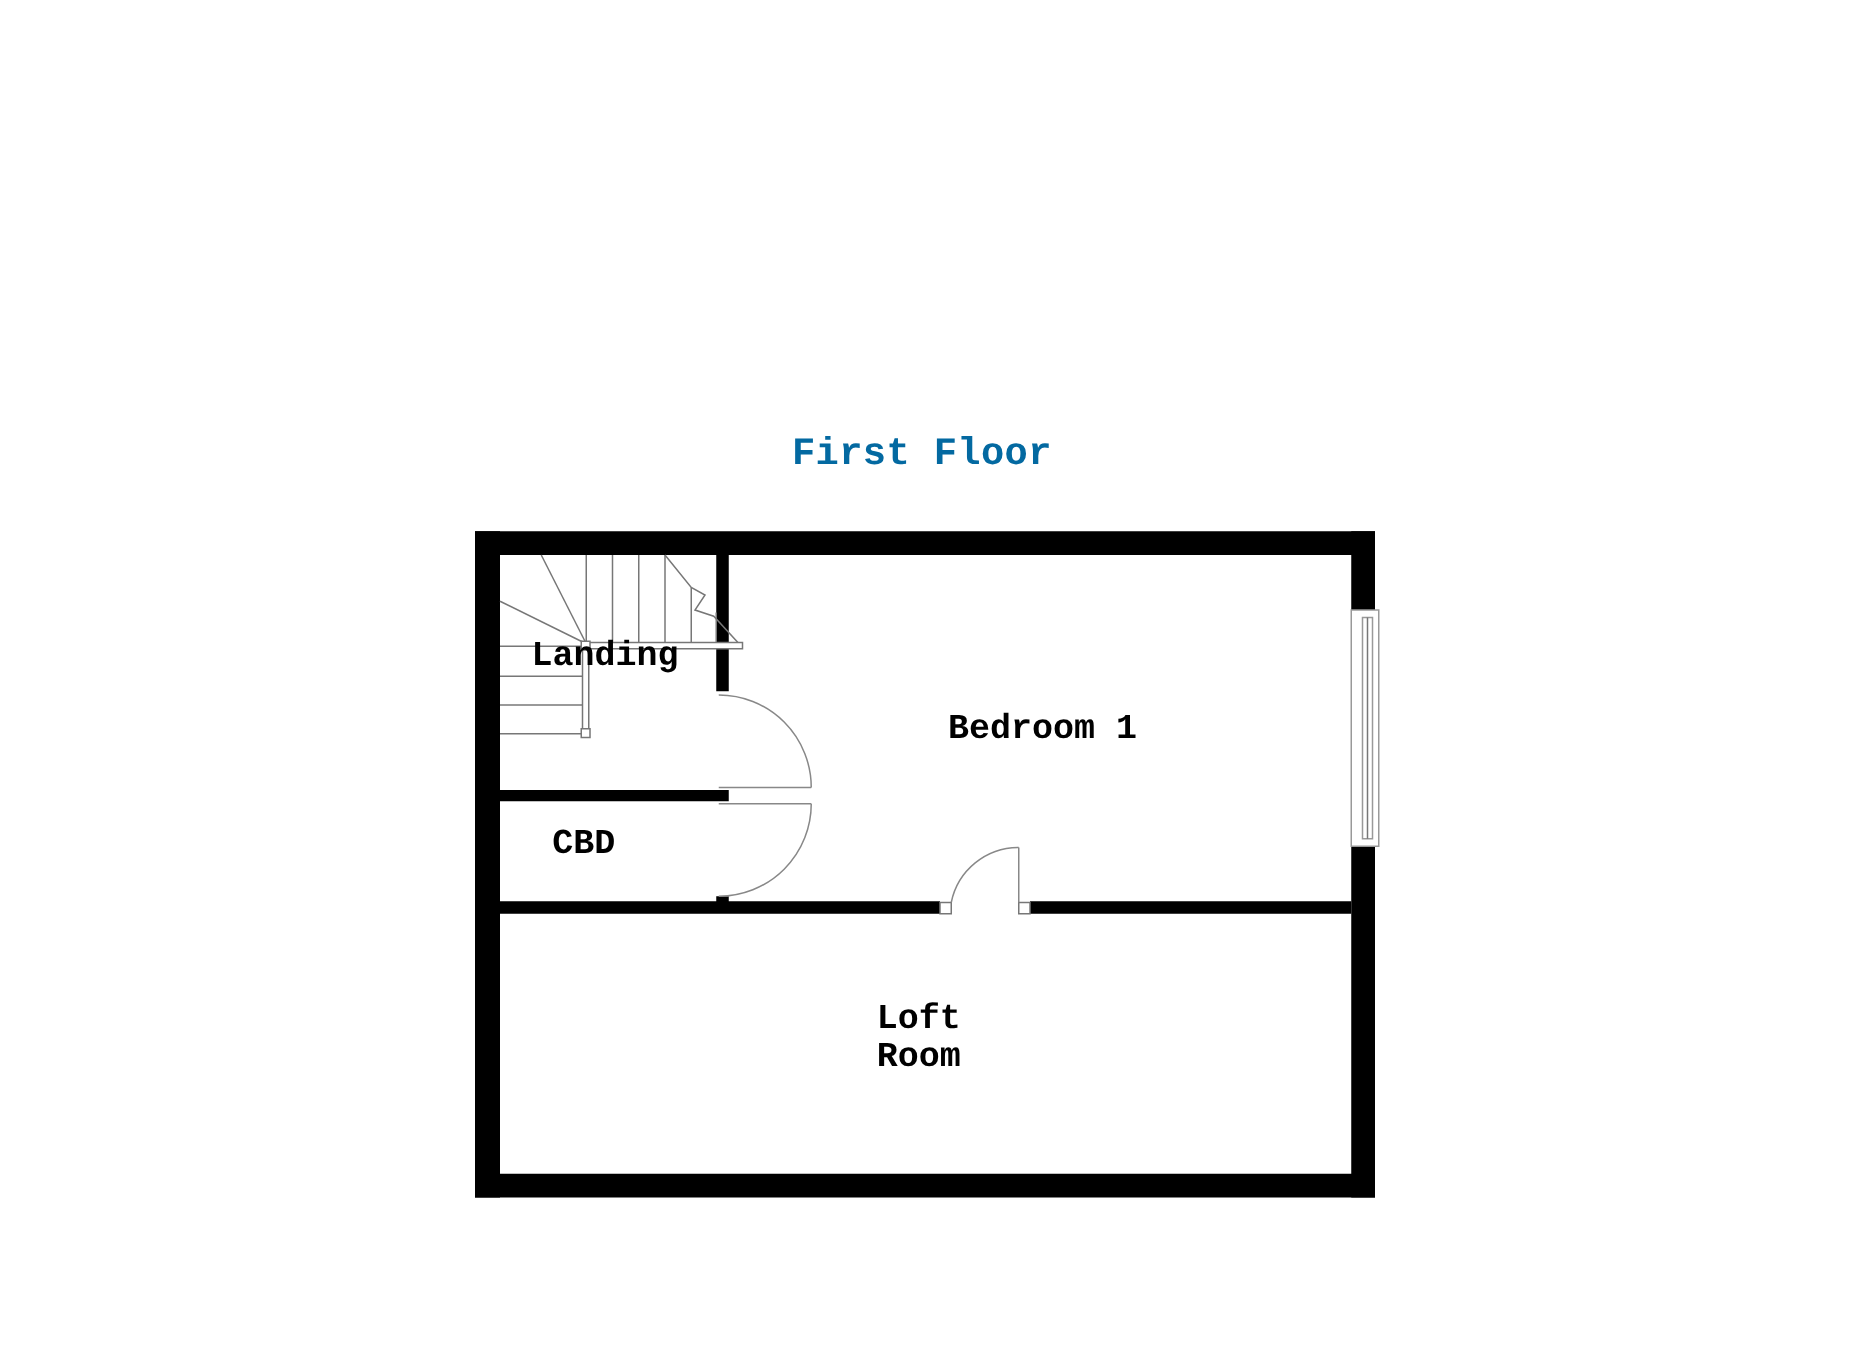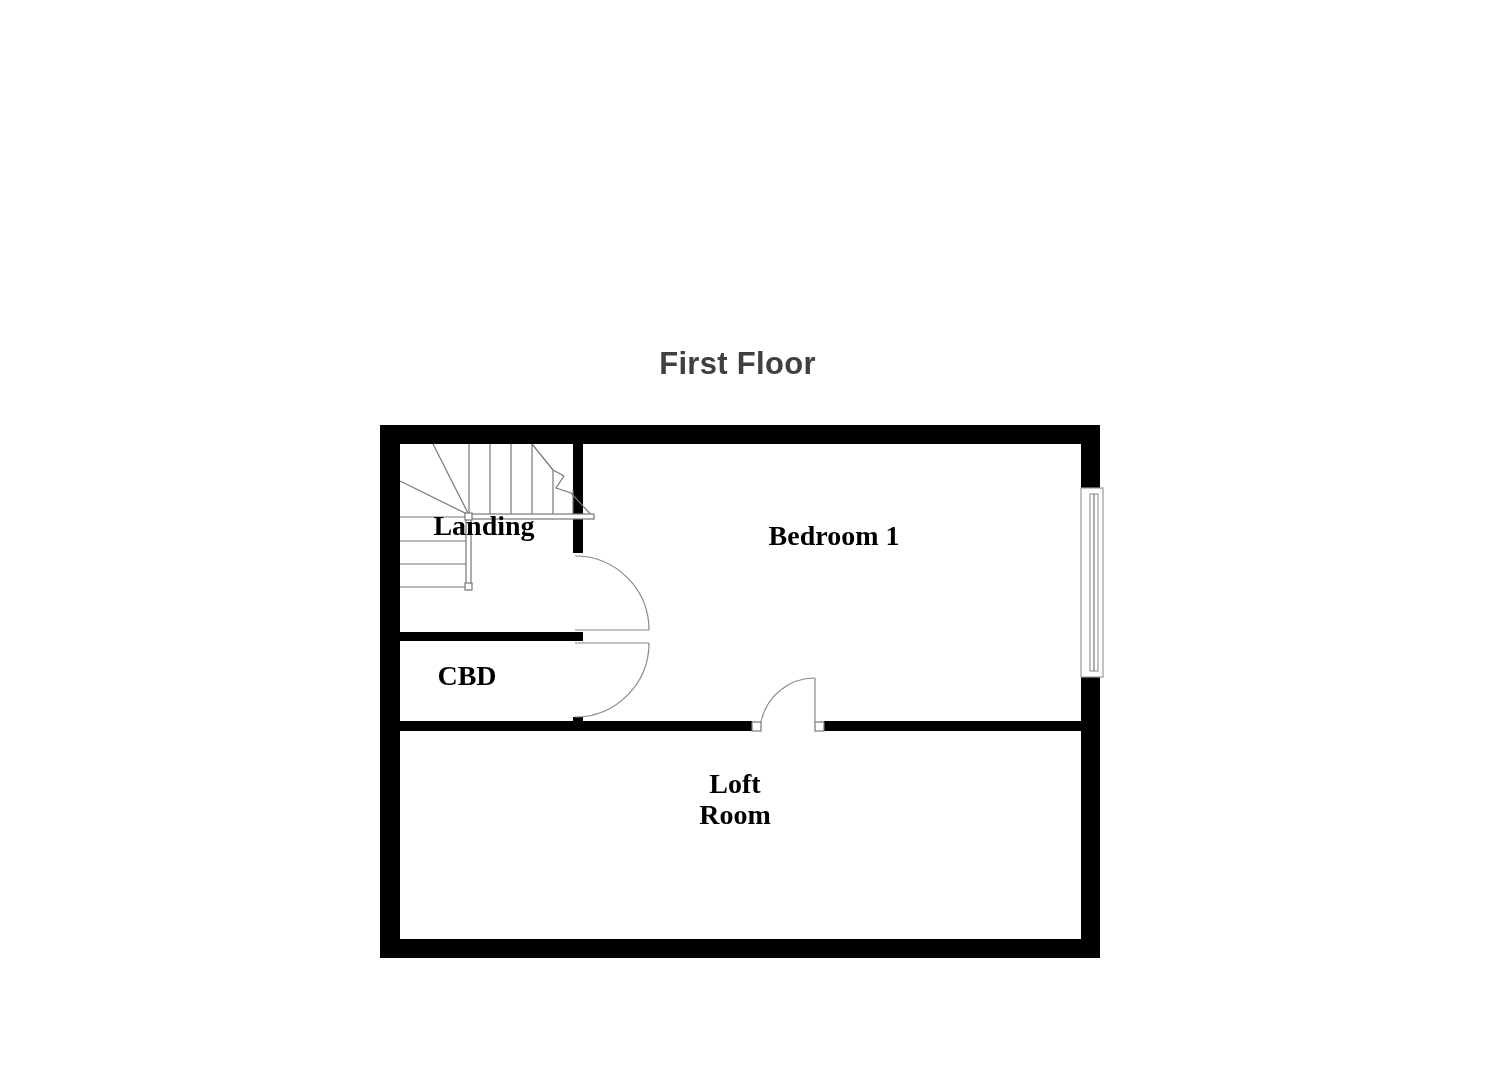--- a/index.html
+++ b/index.html
@@ -13,34 +13,34 @@
       position: relative;
       overflow: hidden;
       font-family: "Liberation Sans", sans-serif;
     }
     .floor-title {
       position: absolute;
       left: 0;
       width: 1475px;
       top: 346px;
       text-align: center;
-      font-family: Liberation Sans, sans-serif;
+      font-family: Liberation Mono, monospace;
       font-weight: bold;
       font-size: 31px;
-      color: #404040;
+      color: #0369a1;
       letter-spacing: 0.3px;
     }
     svg.plan {
       position: absolute;
       left: 0;
       top: 0;
     }
     .room-label {
       position: absolute;
-      font-family: Liberation Serif, serif;
+      font-family: Liberation Mono, monospace;
       font-weight: bold;
       font-size: 28px;
       color: #000;
       text-align: center;
       line-height: 31px;
       white-space: pre-line;
     }
     .wall { fill: #000; }
     .thin { stroke: #777; stroke-width: 1.2; fill: none; }
     .swing { stroke: #888; stroke-width: 1.2; fill: none; }
@@ -116,16 +116,16 @@
 
   <g>
     <rect class="post" x="752" y="722" width="9" height="9"></rect>
     <rect class="post" x="815" y="722" width="9" height="9"></rect>
     <path class="swing" d="M761,722 A55,55 0 0 1 815,678"></path>
     <line class="swing" x1="815" y1="678" x2="815" y2="722"></line>
   </g>
 </svg>
 
 <div class="room-label" style="left:414px; top:510px; width:140px;">Landing</div>
-<div class="room-label" style="left:734px; top:520px; width:200px;">Bedroom 1</div>
+<div class="room-label" style="left:734px; top:568px; width:200px;">Bedroom 1</div>
 <div class="room-label" style="left:417px; top:660px; width:100px;">CBD</div>
-<div class="room-label" style="left:675px; top:768px; width:120px;">Loft
+<div class="room-label" style="left:675px; top:800px; width:120px;">Loft
 Room</div>
 
 </body></html>

